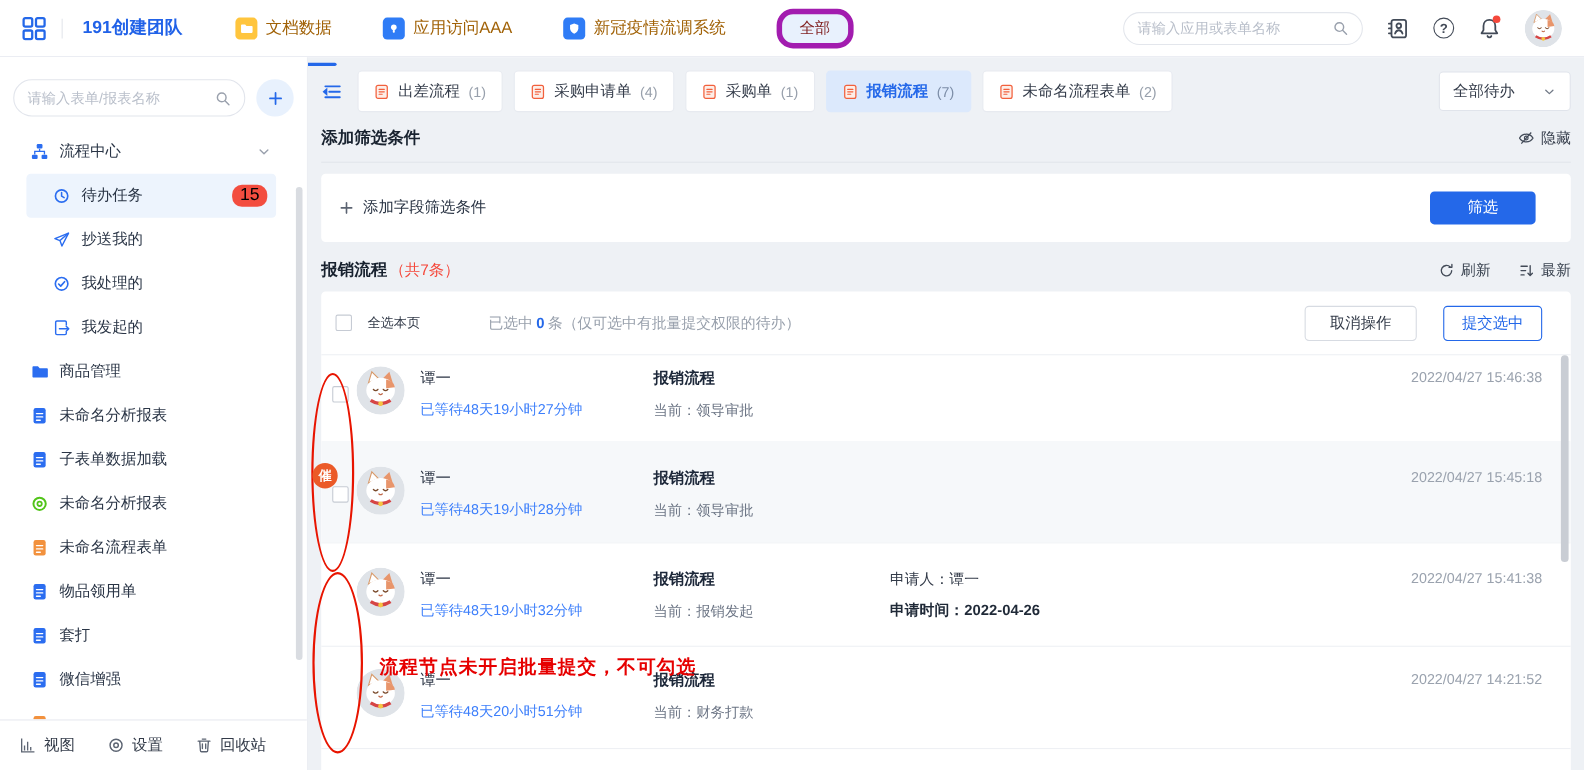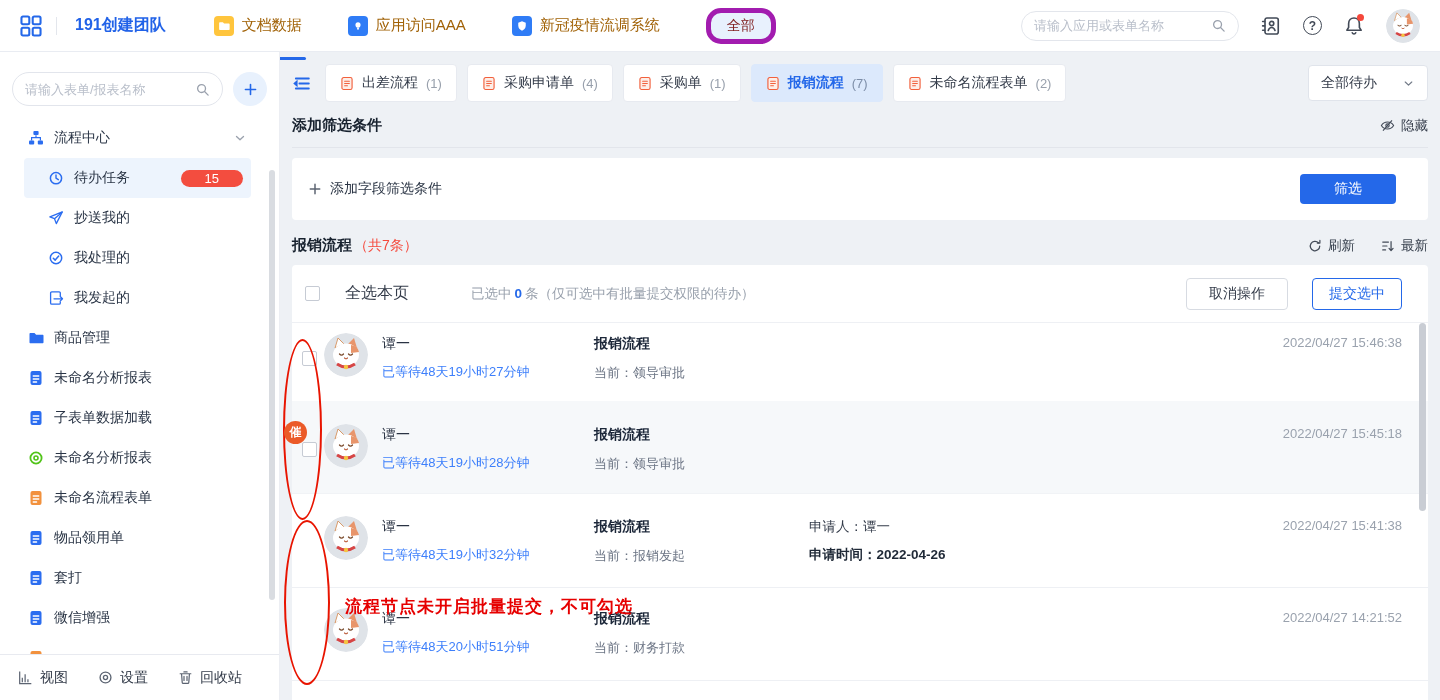--- a/index.html
+++ b/index.html
@@ -41,21 +41,21 @@
   .sb-plus { width:34px; height:34px; border-radius:50%; background:#e8f1fd; color:#2468e9; display:flex; align-items:center; justify-content:center; cursor:pointer; flex:0 0 auto; }
   .sb-menu { height:540px; overflow:hidden; padding-top:4px; }
   .sb-item { height:40px; display:flex; align-items:center; gap:10px; margin:0 24px 0 24px; padding-left:4px; font-size:14px; color:#2a3546; cursor:pointer; border-radius:4px; }
   .sb-item .lab { white-space:nowrap; }
   .sb-item.sub { padding-left:24px; }
   .sb-item.selected { background:#edf4fd; margin-right:28px; }
   .sb-ic { width:16px; height:16px; flex:0 0 auto; display:flex; }
   .sb-ic svg { width:16px; height:16px; }
   .c-blue { color:#2b6df0; } .c-orange { color:#f2913d; } .c-green { color:#52c41a; }
   .sb-chev { margin-left:auto; margin-right:8px; color:#9aa1ad; width:14px; height:14px; }
-  .sb-badge { margin-left:auto; margin-right:8px; background:#f34d3f; color:#ffffff; font-size:13px; border-radius:9px; padding:1px 24px; }
+  .sb-badge { margin-left:auto; margin-right:8px; background:#f34d3f; color:#000000; font-size:16px; border-radius:9px; padding:1px 7px; }
   .sb-thumb { position:absolute; right:4px; top:118px; width:6px; height:430px; background:#d9dce1; border-radius:3px; cursor:pointer; }
   .sb-footer { position:absolute; bottom:0; left:0; right:0; height:46px; background:#fff; border-top:1px solid #e8eaf0; display:flex; align-items:center; padding:0 18px; gap:30px; z-index:3; }
   .sb-foot-item { display:flex; align-items:center; gap:7px; font-size:14px; color:#333b49; cursor:pointer; }
   .sb-foot-item svg { width:15px; height:15px; color:#5c6472; }
 
   
   .main { flex:1; background:#eef1f5; padding:12px 12px 0 12px; min-width:0; display:flex; flex-direction:column; }
   .chips-row { display:flex; align-items:center; gap:10px; flex:0 0 auto; }
   .collapse-ic { width:19px; height:19px; color:#2468e9; margin-right:4px; cursor:pointer; flex:0 0 auto; }
   .chip { height:38px; background:#fff; border:1px solid #e7eaf0; border-radius:4px; display:flex; align-items:center; padding:0 14px; gap:8px; cursor:pointer; }
@@ -83,21 +83,21 @@
   .list-title { font-size:15px; font-weight:700; color:#18222f; }
   .list-count { font-size:14px; color:#f5483b; margin-left:2px; }
   .lh-action { display:flex; align-items:center; gap:6px; font-size:13.5px; color:#3a4350; cursor:pointer; }
   .lh-action svg { width:14px; height:14px; color:#424a57; }
   .lh-refresh { margin-left:auto; }
   .lh-sort { margin-left:26px; }
 
   .list-card { margin-top:10px; background:#fff; border-radius:4px 4px 0 0; flex:1; min-height:0; position:relative; overflow:hidden; }
   .batch-bar { height:58px; border-bottom:1px solid #eef0f4; display:flex; align-items:center; padding:0 26px 0 13px; }
   .cbx { appearance:none; -webkit-appearance:none; width:15px; height:15px; border:1px solid #c6cbd4; border-radius:2px; background:#fff; cursor:pointer; flex:0 0 auto; }
-  .ba-label { margin-left:25px; font-size:16px; color:#333b49; }
+  .ba-label { margin-left:14px; font-size:12px; color:#333b49; }
   .ba-selected { margin-left:62px; font-size:13.5px; color:#98a0ac; }
   .ba-selected b { color:#2468e9; font-weight:700; padding:0 3px; }
   .btn-cancel { margin-left:auto; height:32px; padding:0 22px; background:#fff; border:1px solid #d7dbe2; border-radius:4px; color:#333b49; font-size:14px; cursor:pointer; font-family:inherit; }
   .btn-submit { margin-left:24px; height:32px; padding:0 16px; background:#fff; border:1px solid #2468e9; border-radius:4px; color:#2468e9; font-size:14px; cursor:pointer; font-family:inherit; }
 
   .row { display:flex; align-items:flex-start; padding:0 26px 0 10px; }
   .row.r1 { height:78px; padding-top:10px; }
   .row.r2 { height:92px; padding-top:23px; background:#f6f8fa; }
   .row.r3 { height:94px; padding-top:22px; border-top:1px solid #f1f3f6; }
   .row.r4 { height:94px; padding-top:20px; border-top:1px solid #eef0f4; border-bottom:1px solid #eef0f4; }

